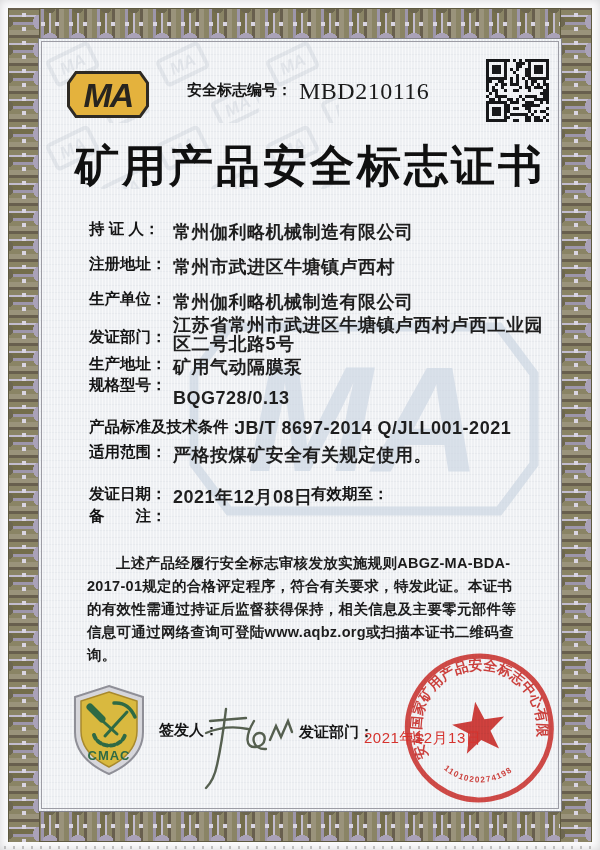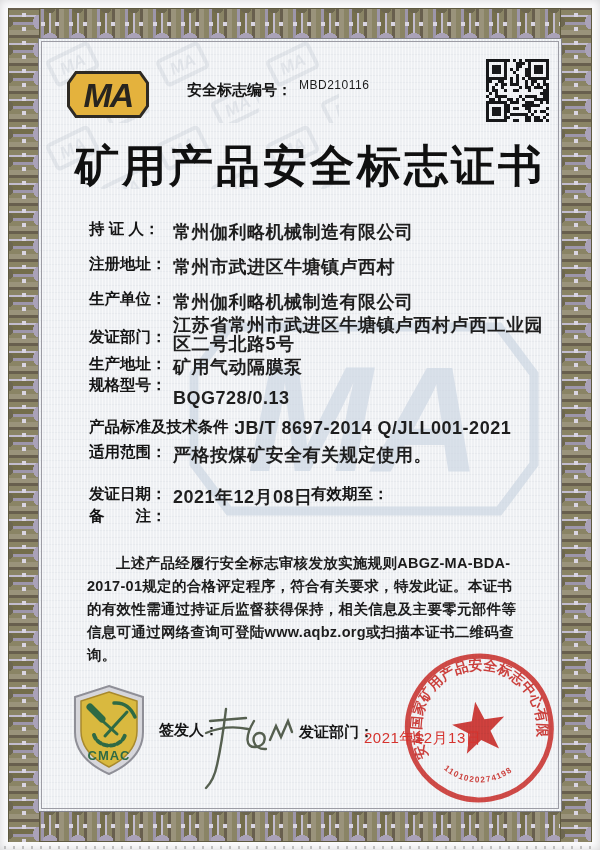--- a/index.html
+++ b/index.html
@@ -33,21 +33,21 @@
     background-color:#eef0f3;
     background-image:
       repeating-linear-gradient(90deg,rgba(255,255,255,.55) 0 1px,rgba(0,0,0,0) 1px 3px),
       repeating-linear-gradient(0deg,rgba(176,184,196,.12) 0 1px,rgba(0,0,0,0) 1px 7px);}
   .wm-small{position:absolute;inset:0;z-index:1;pointer-events:none;}
   .wm-large{position:absolute;left:150px;top:280px;width:350px;height:200px;z-index:1;pointer-events:none;}
   .abs{position:absolute;z-index:3;}
   
   .ma-logo{left:28px;top:32px;width:82px;height:47px;}
   .num-label{left:148px;top:42px;font-size:15px;font-weight:bold;color:#151515;}
-  .num-value{left:260px;top:39px;font-size:12px;font-family:Liberation Sans, sans-serif;color:#1b1b1b;letter-spacing:.5px;}
+  .num-value{left:260px;top:39px;font-size:24px;font-family:Liberation Serif, serif;color:#1b1b1b;letter-spacing:.5px;}
   .qr{left:447px;top:20px;width:63px;height:63px;fill:#17181a;}
   .title{left:0;right:0;top:98px;text-align:center;font-size:44px;font-weight:bold;color:#101010;letter-spacing:3px;margin-left:20px;}
   
   .lbl{font-size:15.5px;font-weight:bold;color:#141414;white-space:nowrap;}
   .val{font-size:18px;font-weight:bold;color:#1e1e1e;white-space:nowrap;letter-spacing:.5px;}
   .l0{left:50px;top:180px}.v0{left:134px;top:181px}
   .l1{left:50px;top:215px}.v1{left:134px;top:216px}
   .l2{left:50px;top:250px}.v2{left:134px;top:251px}
   .l3{left:50px;top:288px}.v3{left:134px;top:277px;width:376px;white-space:normal;line-height:19px;}
   .l4{left:50px;top:315px}.v4{left:134px;top:316px}

